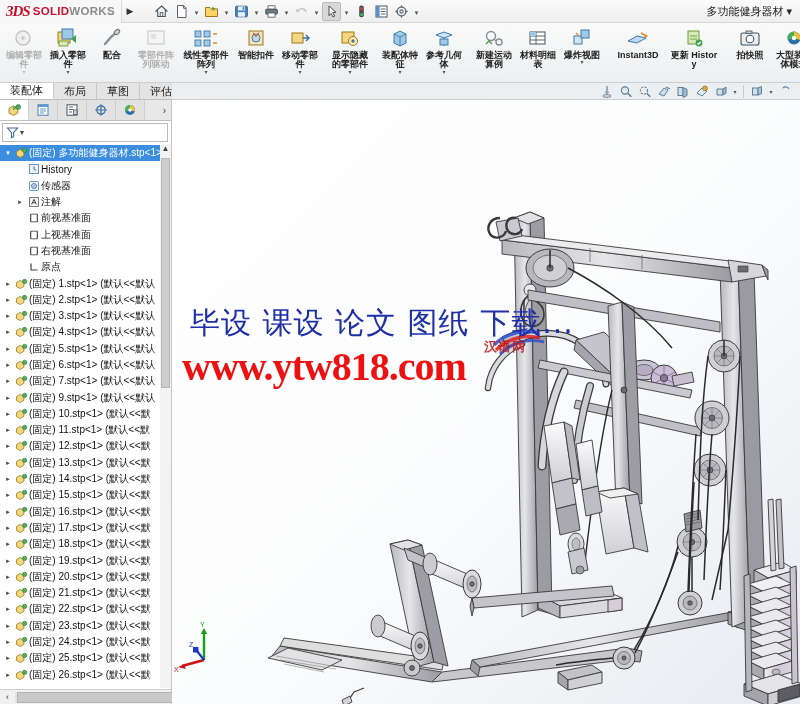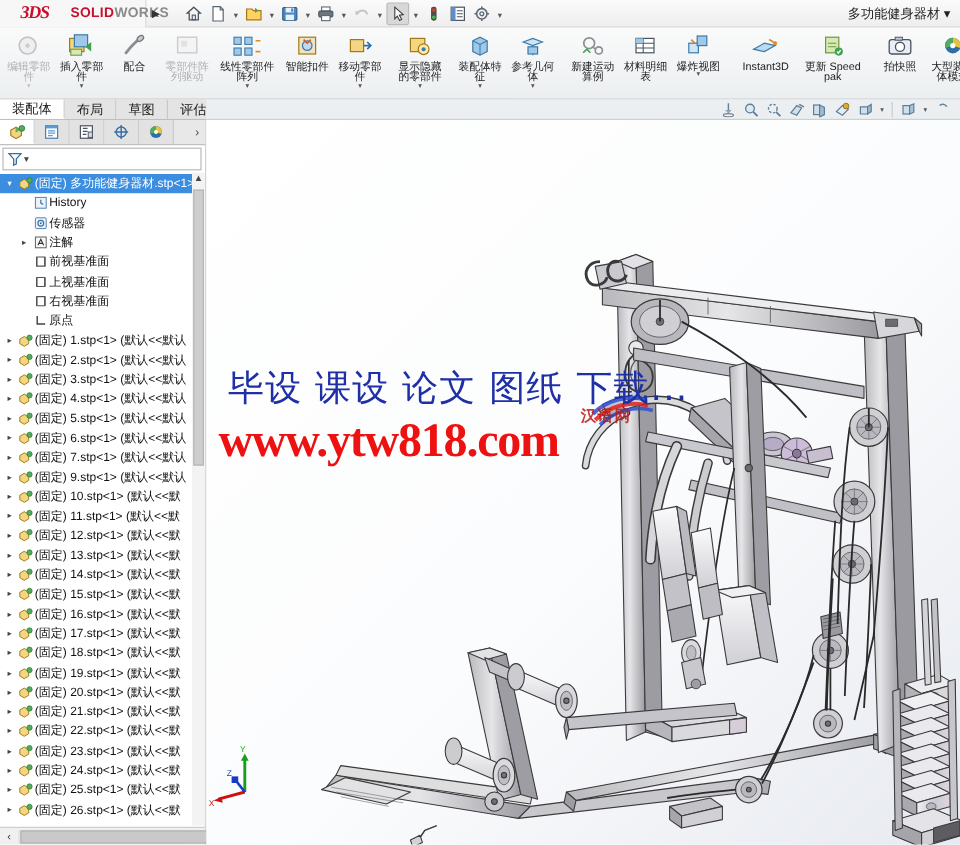--- a/index.html
+++ b/index.html
@@ -20,22 +20,22 @@
   .titlebar {
     position: absolute; left: 0; top: 0; width: 800px; height: 23px;
     background: linear-gradient(#fbfbfb, #eeeeee);
     border-bottom: 1px solid #d6d6d6;
     display: flex; align-items: center;
   }
   .sw-logo-box {
     width: 122px; height: 23px;
     background: #f7f7f7;
     border-right: 1px solid #dadada;
-    display: flex; align-items: center; padding-left: 17px;
-    gap: 18px;
+    display: flex; align-items: center; padding-left: 6px;
+    gap: 3px;
   }
   .sw-ds {
     color: #c8102e; font-size: 15px; font-weight: bold;
     font-style: italic; letter-spacing: -1px;
     font-family: "Liberation Serif", serif;
   }
   .sw-name { font-size: 11.5px; font-weight: bold; letter-spacing: .3px; }
   .sw-name .r { color: #c8102e; }
   .sw-name .g { color: #8a8a8a; }
   .tb-arrow {
@@ -70,20 +70,21 @@
     display: flex; align-items: flex-start;
     padding: 1px 0 0 2px;
     overflow: hidden;
   }
   .rib-btn {
     min-width: 44px; height: 58px;
     display: flex; flex-direction: column; align-items: center;
     padding: 2px 3px 0 3px;
     font-size: 9px; color: #222; text-align: center; line-height: 1.05;
     position: relative;
+    font-weight: bold;
   }
   .rib-btn.disabled { color: #b0b0b0; }
   .rib-btn .ri { height: 25px; display:flex; align-items:center; justify-content:center; }
   .rib-btn .rl { width: 100%; word-break: break-all; }
   .rib-btn .rcar { font-size: 6px; color:#555; line-height: 5px; }
   .rib-btn.disabled .rcar { color: #c4c4c4; }
   .rib-sep { width: 1px; height: 54px; background: #d3d3d3; margin: 2px 3px 0 3px; }
   .rib-btn.wide { min-width: 56px; }
 
   
@@ -483,21 +484,21 @@
 
     <div class="rib-btn wide">
       <span class="ri">
         <svg width="24" height="24" viewBox="0 0 24 24">
             <rect x="6" y="4" width="11" height="13" fill="#d8e8b8" stroke="#6d9a3a" stroke-width="1"></rect>
             <path d="M8 9h7M8 12h7" stroke="#6d9a3a" stroke-width=".9"></path>
             <circle cx="17" cy="16" r="3.4" fill="#3fa34d"></circle>
             <path d="M15.6 16l1 1.2 2-2.4" stroke="#fff" stroke-width="1.2" fill="none"></path>
           </svg>
       </span>
-      <span class="rl">更新 Speedpak</span>
+      <span class="rl">更新 History</span>
     </div>
 
     <div class="rib-sep"></div>
 
     <div class="rib-btn">
       <span class="ri">
         <svg width="24" height="24" viewBox="0 0 24 24">
             <rect x="3" y="6" width="18" height="12" rx="2" fill="#e8eef3" stroke="#4a5560" stroke-width="1.1"></rect>
             <circle cx="12" cy="12" r="3.8" fill="#fff" stroke="#4a5560" stroke-width="1.1"></circle>
             <rect x="8" y="4" width="6" height="2.5" fill="#c6cbd0" stroke="#4a5560" stroke-width=".8"></rect>

